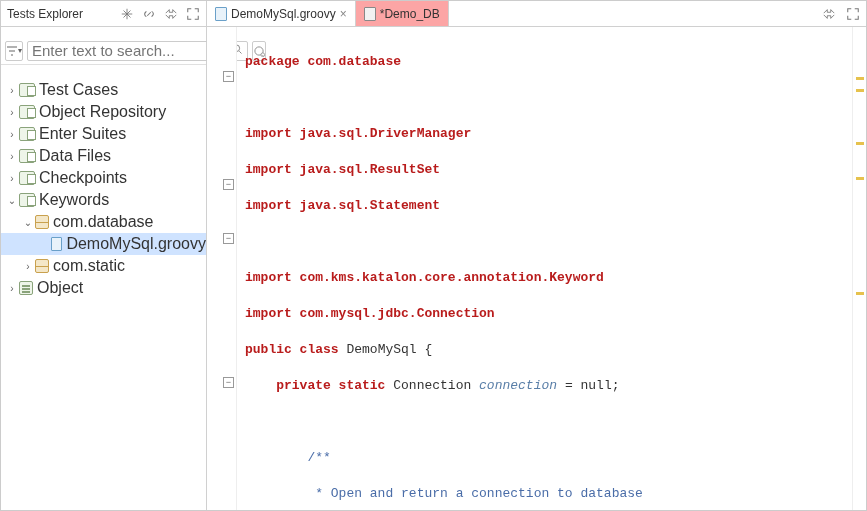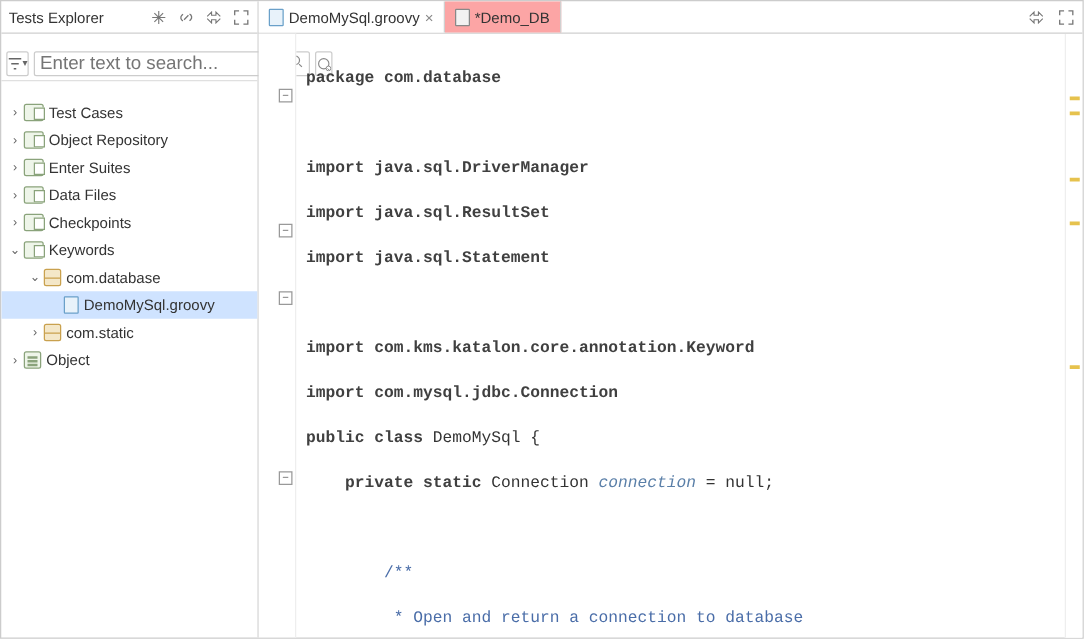--- a/index.html
+++ b/index.html
@@ -23,21 +23,21 @@
   .tree-row.selected { background:#cfe3ff; }
   .arrow { width:14px; text-align:center; color:#666; font-size:10px; }
   .folder-icon { width:16px; height:14px; margin-right:4px; position:relative; }
   .folder-icon::before { content:""; position:absolute; inset:0; border:1px solid #8aa37b; background:#eef5e9; border-radius:2px; }
   .folder-icon::after { content:""; position:absolute; right:-1px; top:3px; width:7px; height:8px; background:#fff; border:1px solid #8aa37b; }
   .pkg-icon { width:14px; height:14px; margin-right:4px; border:1px solid #c9a14e; background:#f4e7c8; border-radius:2px; position:relative; }
   .pkg-icon::after{content:"";position:absolute;left:0;right:0;top:50%;height:1px;background:#c9a14e;}
   .file-icon { width:12px; height:14px; margin-right:4px; border:1px solid #6aa0c9; background:#e8f2fa; border-radius:1px; position:relative; }
   .report-icon { width:14px; height:14px; margin-right:4px; border:1px solid #8aa37b; background:#eef5e9; border-radius:2px; position:relative; }
   .report-icon::after{content:"";position:absolute;left:2px;right:2px;top:3px;height:2px;background:#8aa37b; box-shadow:0 3px 0 #8aa37b, 0 6px 0 #8aa37b;}
-  .tree-label { font-size:12px; }
+  .tree-label { font-size:16px; }
   .lvl0 { padding-left:4px; }
   .lvl1 { padding-left:20px; }
   .lvl2 { padding-left:36px; }
 
   
   .main { flex:1; display:flex; flex-direction:column; min-width:0; }
   .tab-bar { height:26px; border-bottom:1px solid #d0d0d0; display:flex; align-items:stretch; }
   .tab { display:flex; align-items:center; padding:0 8px; border-right:1px solid #d0d0d0; gap:4px; cursor:pointer; background:#fca5a5; }
   .tab.active { background:#fff; }
   .tab .tab-icon { width:12px; height:14px; border:1px solid #6aa0c9; background:#e8f2fa; border-radius:1px; }
@@ -45,21 +45,21 @@
   .tab .close { font-size:12px; color:#888; }
   .tab-spacer { flex:1; }
   .tab-tools { display:flex; align-items:center; padding:0 4px; gap:6px; }
 
   .editor-wrap { flex:1; display:flex; min-height:0; }
   .gutter { width:30px; background:#fff; border-right:1px solid #eee; position:relative; }
   .fold { position:absolute; left:16px; width:11px; height:11px; border:1px solid #999; background:#fff; font-size:9px; line-height:9px; text-align:center; color:#666; cursor:pointer; }
   .code-scroll { flex:1; overflow:auto; position:relative; }
   .code-area { font-family: Consolas, "Courier New", monospace; font-size:13px; line-height:18px; padding:8px 0 8px 8px; white-space:pre; position:relative; min-width:900px; }
   .line { height:18px; }
-  .kw { color:#404040; font-weight:bold; }
+  .kw { color:#b91c1c; font-weight:bold; }
   .ident { color:#333; }
   .param { color:#5a7fa8; font-style:italic; }
   .doc { color:#4a6da8; }
   .warn-strip { position:absolute; right:0; top:0; bottom:0; width:14px; background:#fff; border-left:1px solid #eee; }
   .warn-mark { position:absolute; right:2px; width:8px; height:3px; background:#e6c24d; }
 
   
   ::-webkit-scrollbar { height:16px; width:16px; }
   ::-webkit-scrollbar-track { background:#f0f0f0; }
   ::-webkit-scrollbar-thumb { background:#c8c8c8; border:3px solid #f0f0f0; border-radius:8px; }

